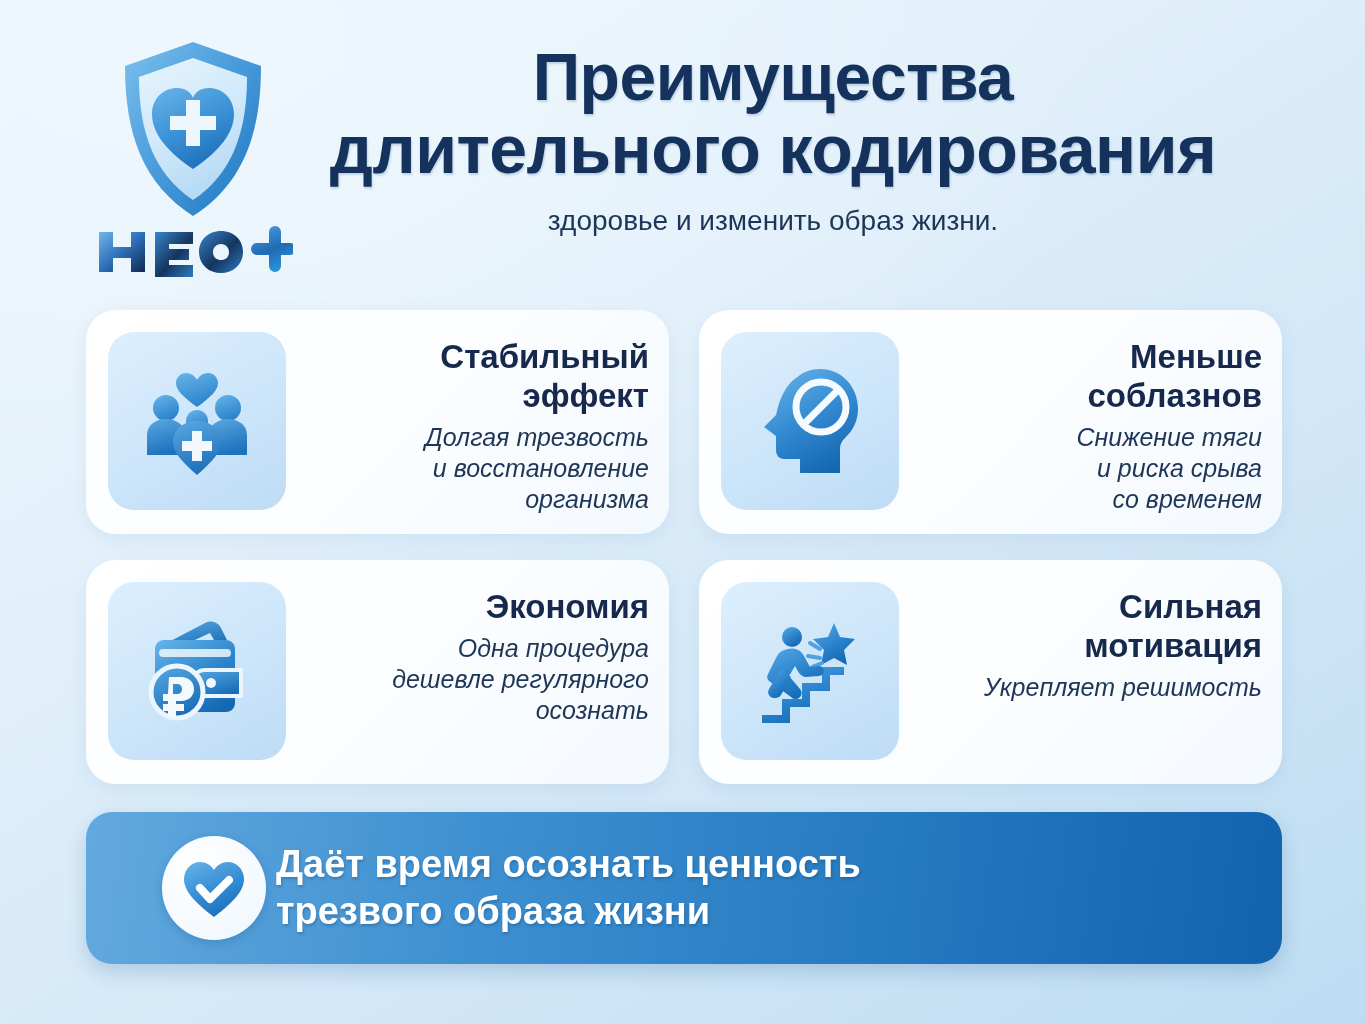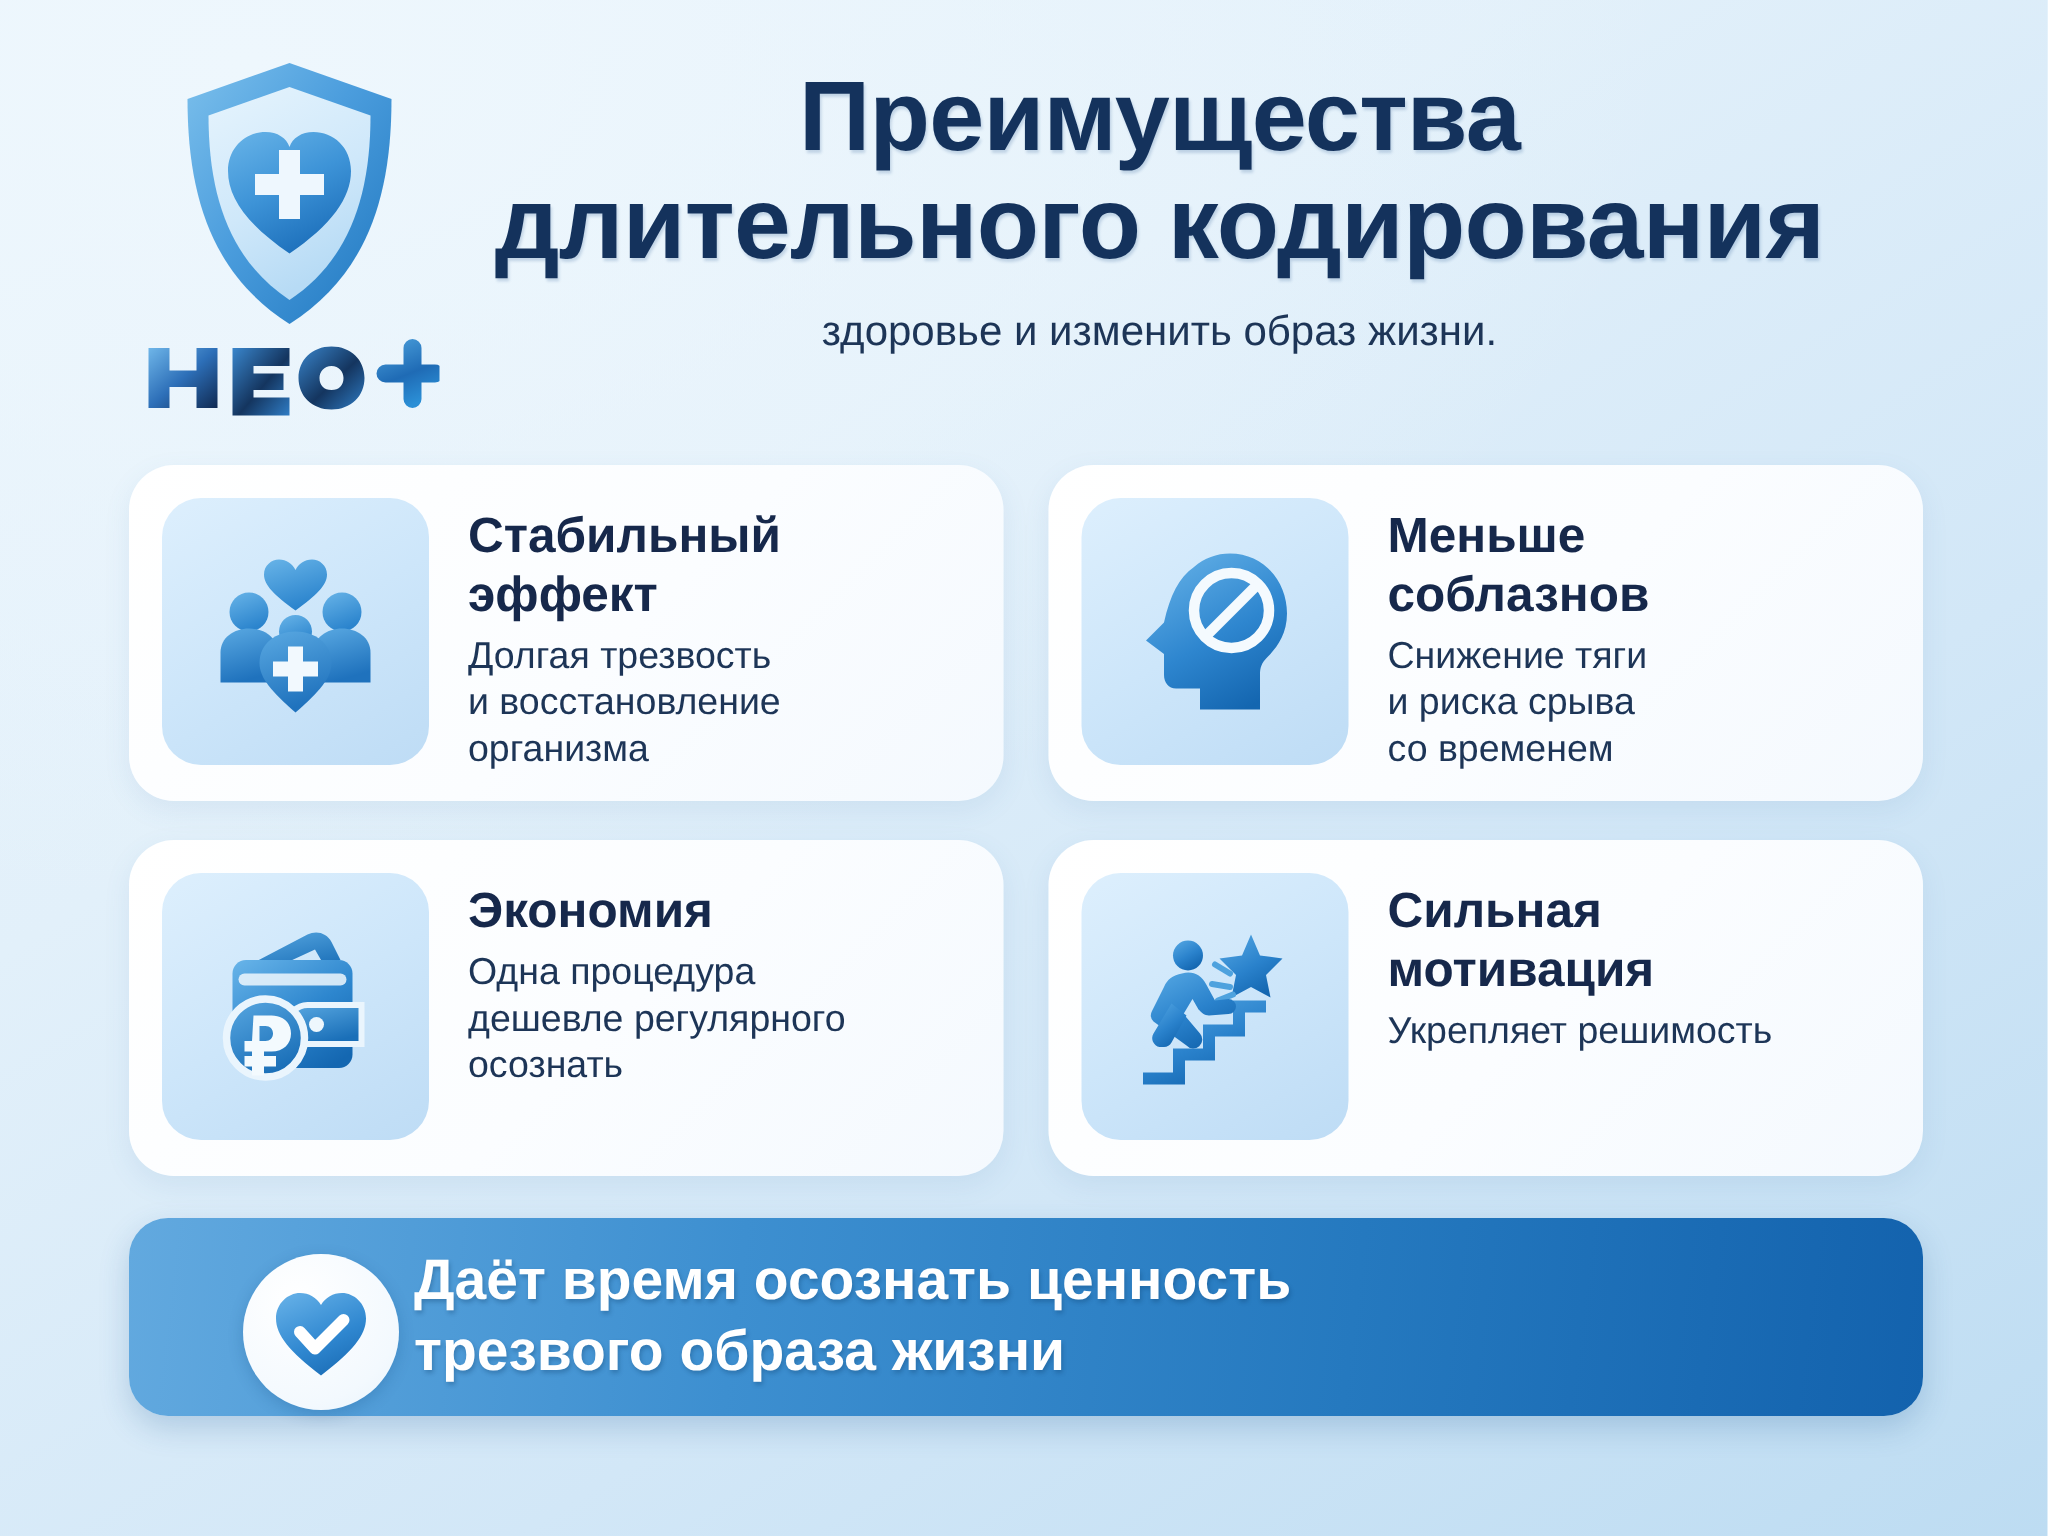--- a/index.html
+++ b/index.html
@@ -115,47 +115,48 @@
     height: 178px;
     border-radius: 26px;
     background: linear-gradient(150deg, #ddeffd 0%, #cde6fa 50%, #bedcf5 100%);
     display: flex;
     align-items: center;
     justify-content: center;
   }
   .card-icon svg { width: 124px; height: 124px; display: block; }
 
   .card-text {
-    padding-left: 26px;
     padding-top: 6px;
     flex: 1 1 auto;
     min-width: 0;
+    text-align: right;
   }
   .card-title {
     color: #16284b;
     font-weight: bold;
     font-size: 33px;
     line-height: 1.18;
     margin: 0 0 6px 0;
   }
   .card-desc {
     color: #1d3557;
     font-size: 25px;
     line-height: 1.25;
     margin: 0;
+    font-style: italic;
   }
   .card-desc span { display: block; }
 
   
   .banner {
     position: absolute;
     left: 86px;
     top: 812px;
     width: 1196px;
-    height: 132px;
+    height: 152px;
     box-sizing: border-box;
     border-radius: 26px;
     background: linear-gradient(97deg, #62a9df 0%, #3d8fd0 34%, #2579bf 68%, #1362ad 100%);
     box-shadow: 0 8px 20px rgba(30,90,150,0.22);
     display: flex;
     align-items: center;
     padding-left: 190px;
   }
   .banner-badge {
     position: absolute;

